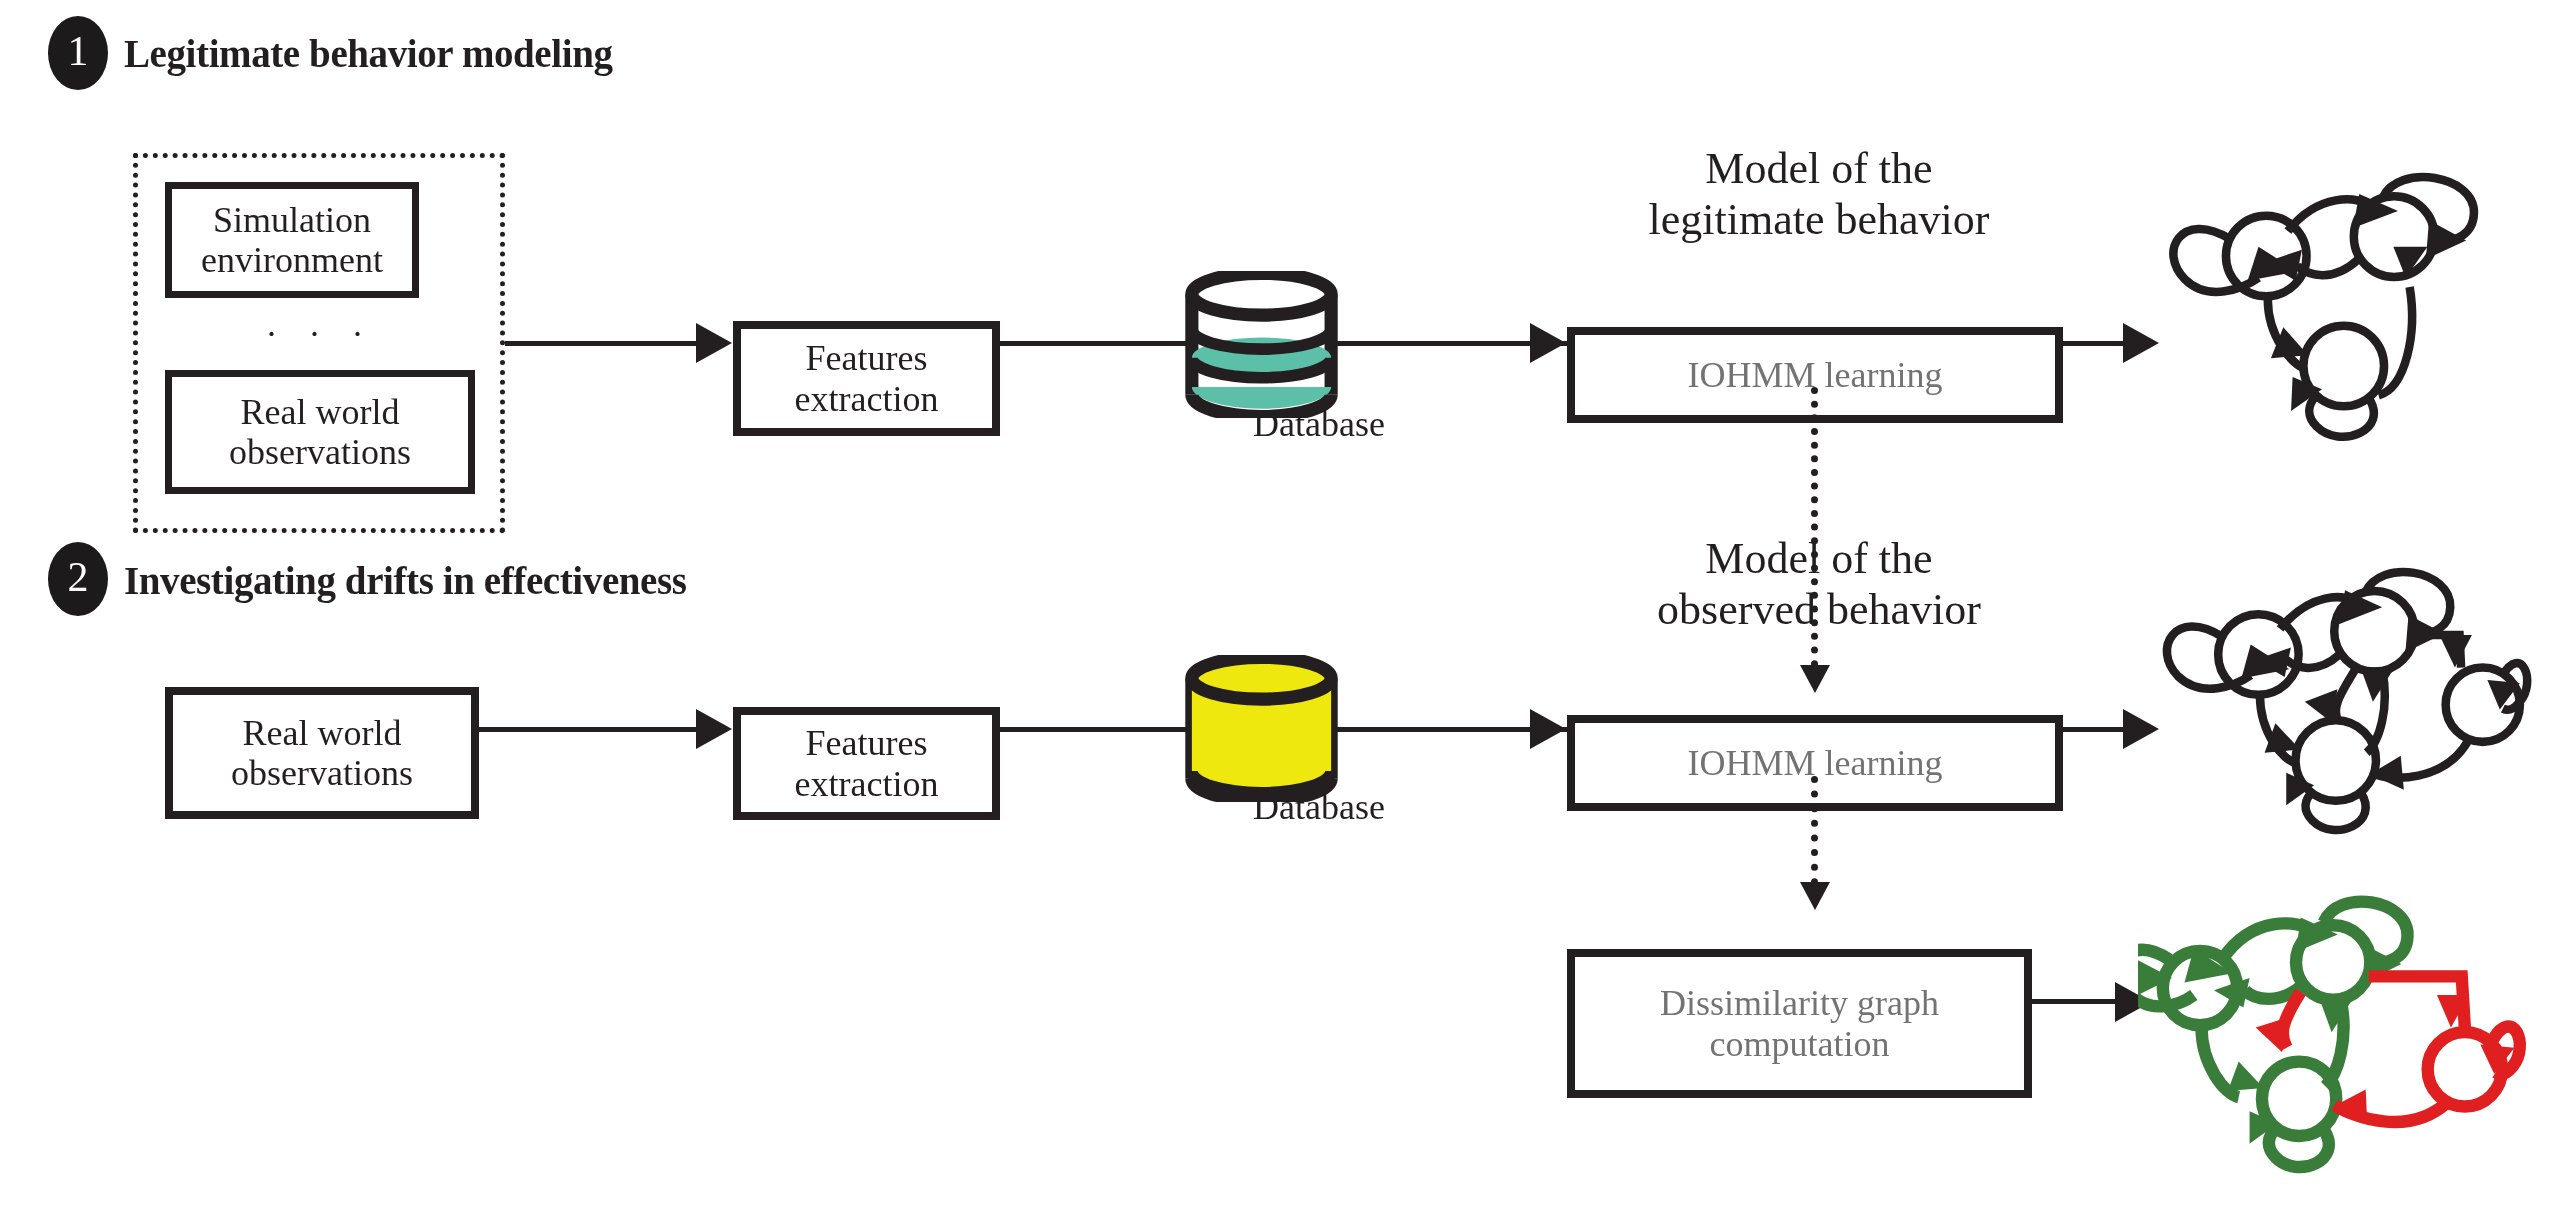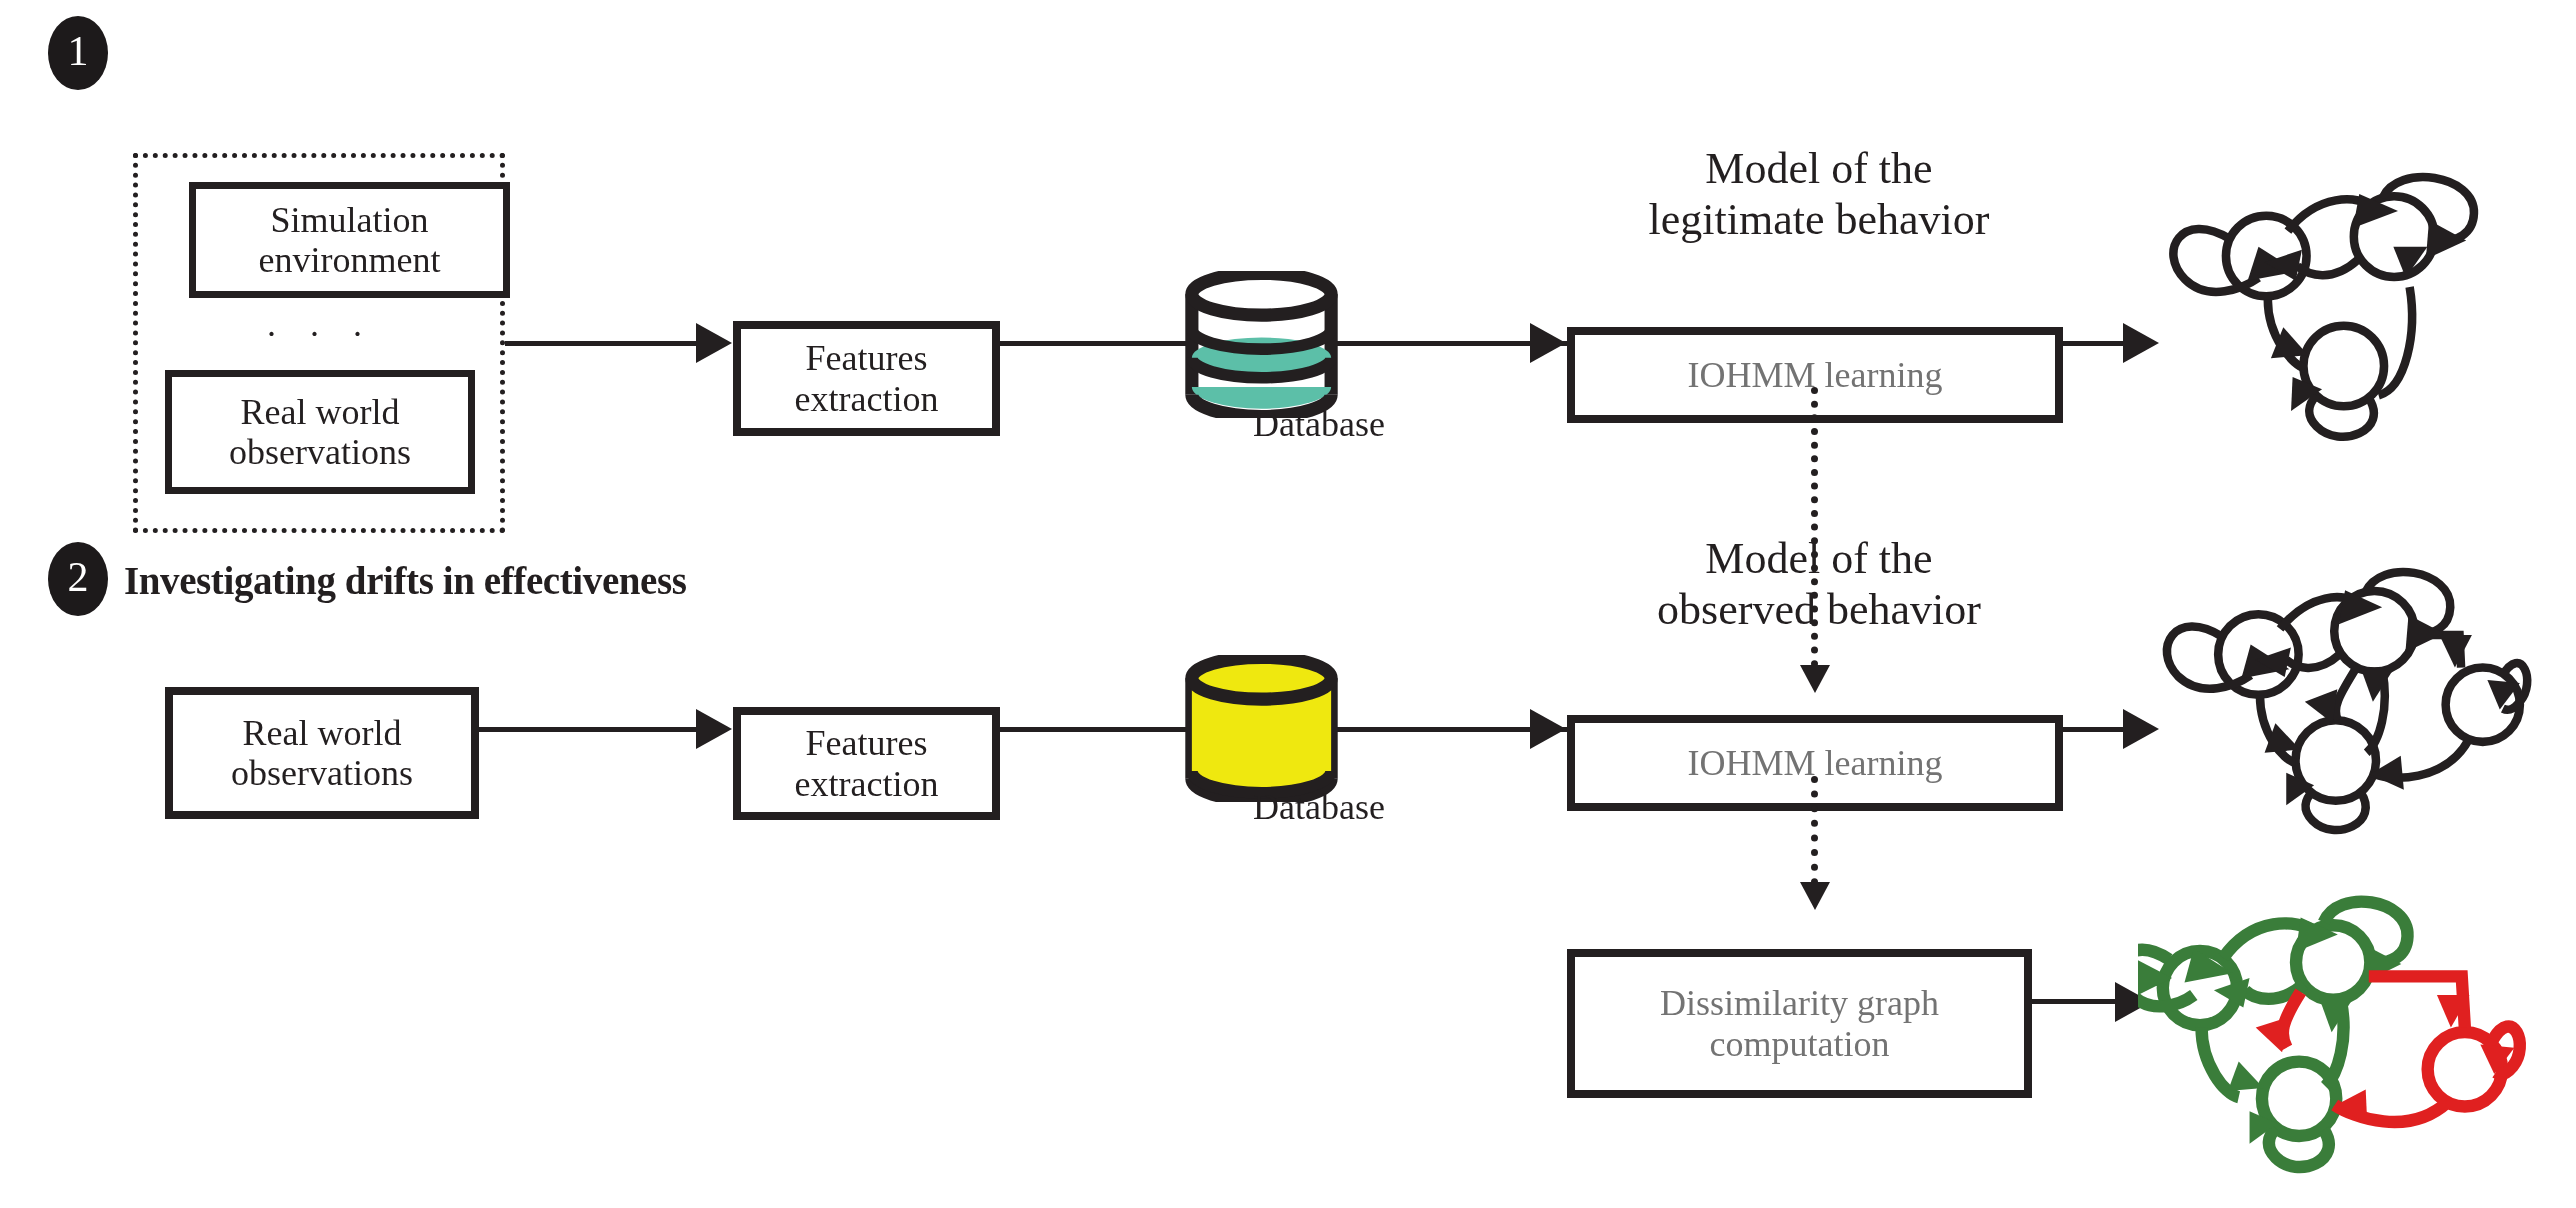--- a/index.html
+++ b/index.html
@@ -85,24 +85,25 @@
   .dbcaption{font-size:36px;text-align:right;}
 </style>
 </head>
 <body>
 
 <div id="stage">
 
   <div class="abs badge" style="left:48px;top:15.5px;">
     <span>1</span>
   </div>
+  <div class="abs steptitle" style="left:124px;top:31px;">Legitimate behavior modeling</div>
 
   <div class="abs dotted-group" style="left:133px;top:153px;width:372px;height:380px;"></div>
 
-  <div class="abs pbox" style="left:165px;top:182px;width:321px;height:116px;margin-left:24px;">
+  <div class="abs pbox" style="left:165px;top:182px;width:254px;height:116px;">
     <div>
       <div>Simulation</div>
       <div>environment</div>
     </div>
   </div>
 
   <div class="abs" style="left:165px;top:316px;width:310px;">
     <div class="ellipsis">· · ·</div>
   </div>
 

